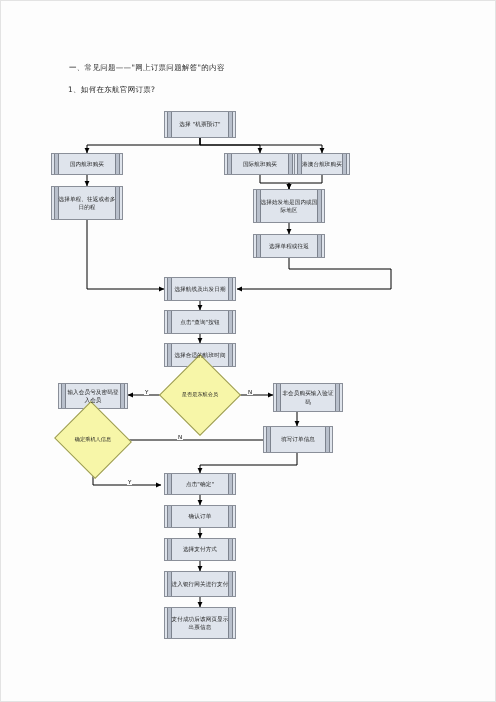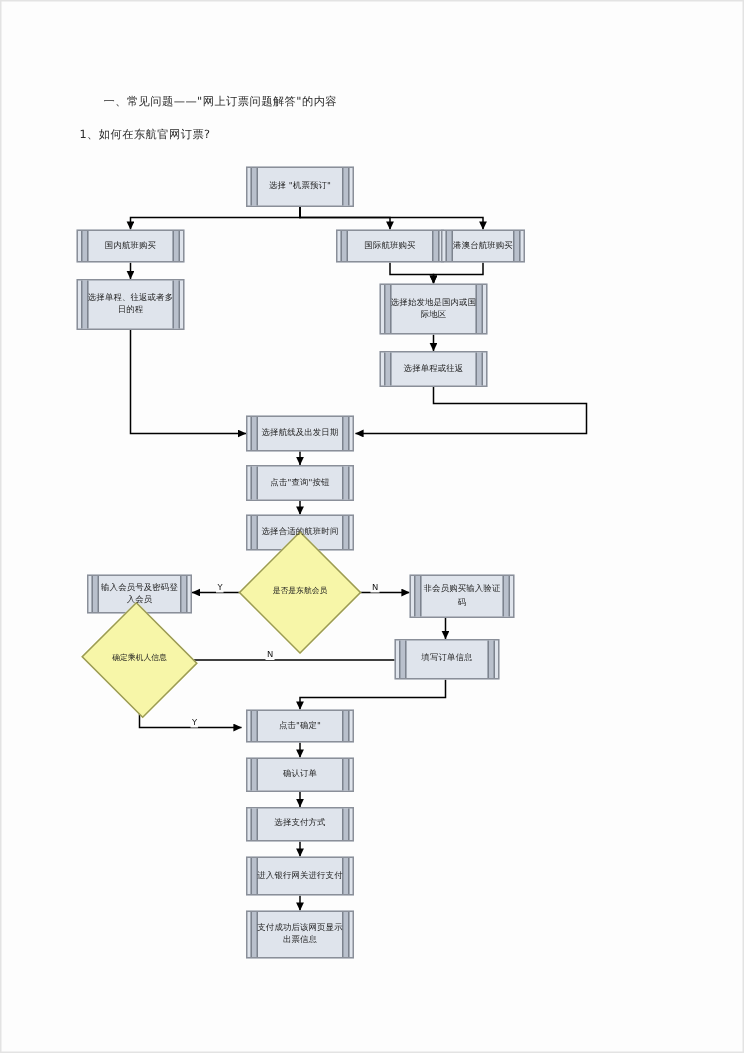--- a/index.html
+++ b/index.html
@@ -17,21 +17,21 @@
     border:1px solid #e3e3e3;
   }
   .doc-heading {
     position:absolute;
     font-size:7.5px;
     color:#2a2a2a;
     letter-spacing:0.3px;
     white-space:nowrap;
   }
   #h1 { left:68px; top:62px; }
-  #h2 { left:52px; top:84px; }
+  #h2 { left:67px; top:84px; }
 
   #canvas {
     position:absolute;
     left:0; top:100px;
     width:496px; height:520px;
   }
   svg.lines {
     position:absolute; left:0; top:0;
     width:496px; height:520px;
     overflow:visible;

